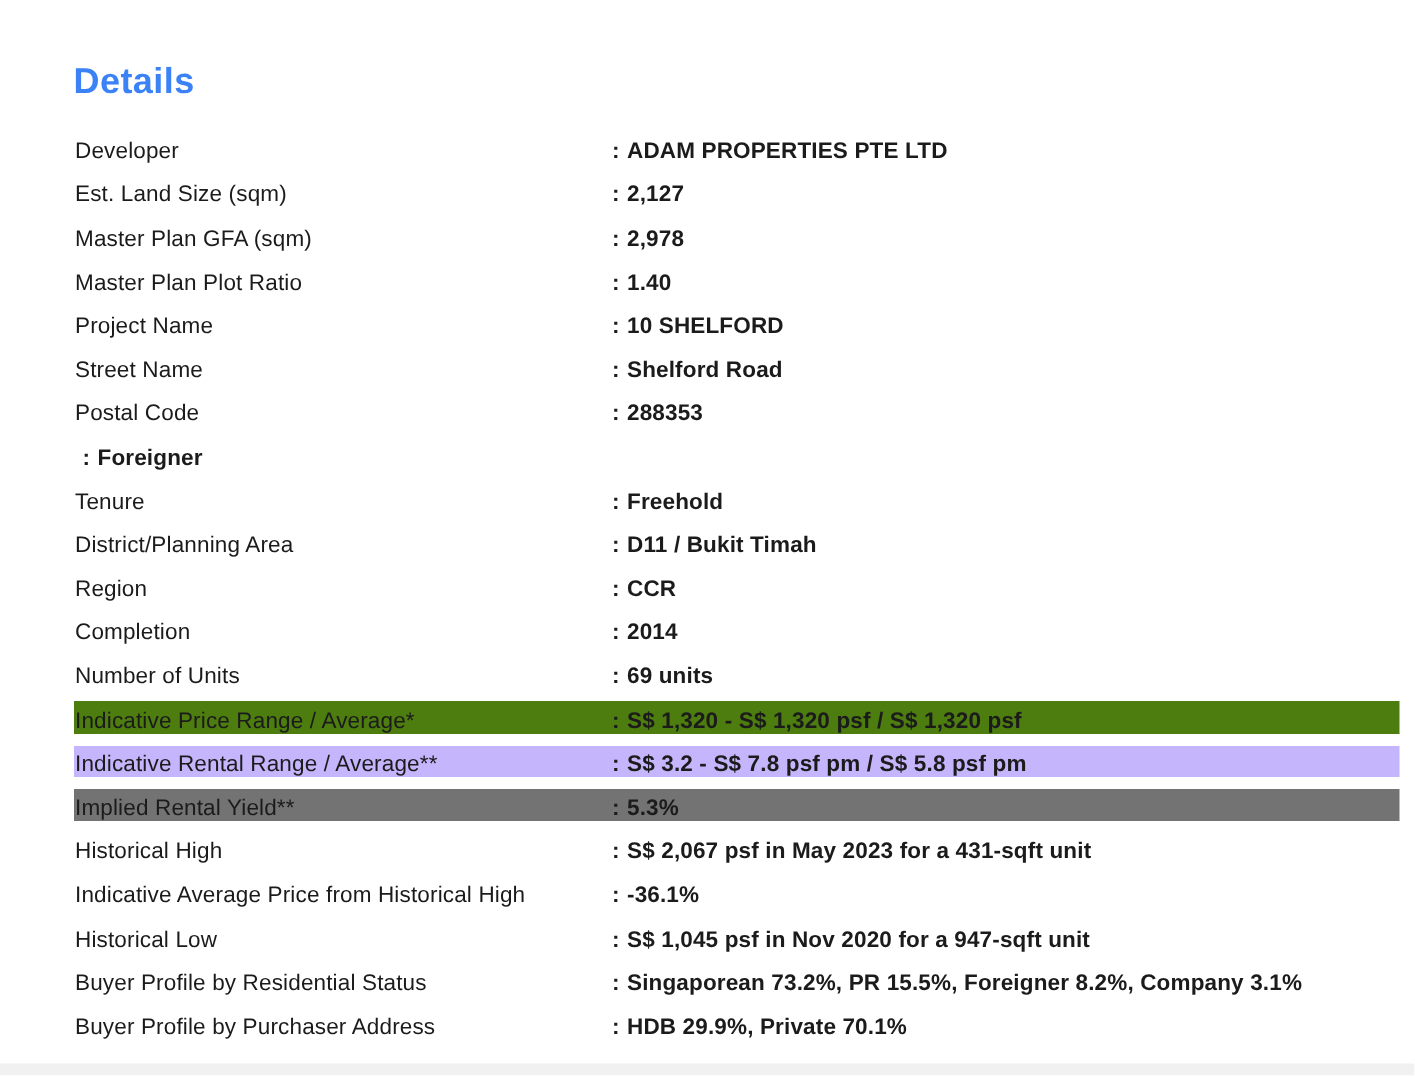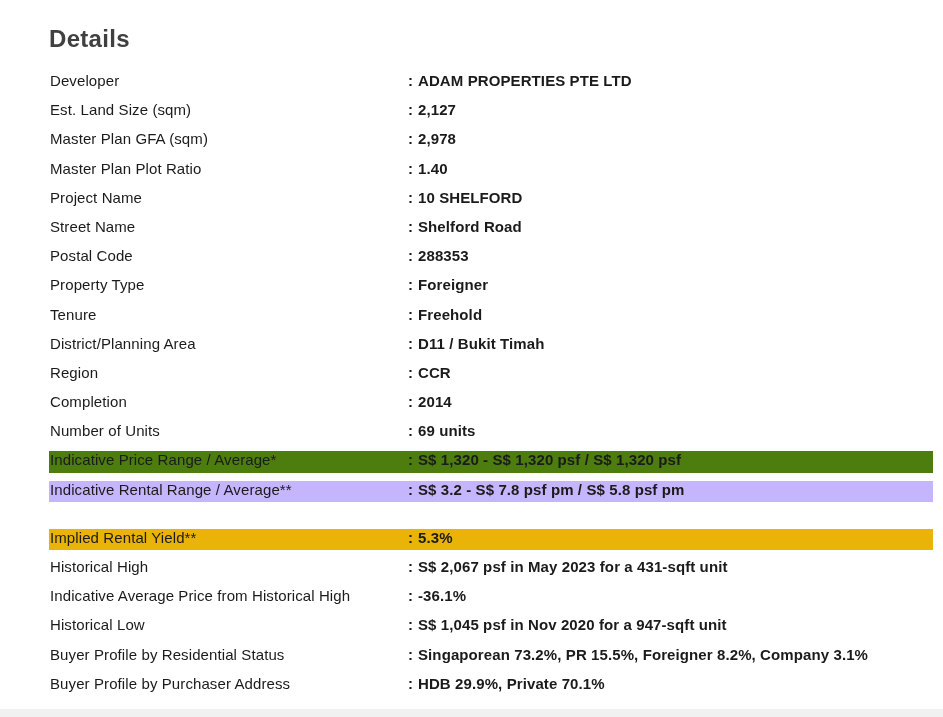--- a/index.html
+++ b/index.html
@@ -12,34 +12,34 @@
     color: #1b1b1b;
     overflow: hidden;
     position: relative;
   }
   .content {
     padding-left: 49px;
     padding-right: 10px;
   }
   .page-title {
     margin: 0;
-    padding-top: 24px;
+    padding-top: 40px;
     font-size: 24px;
     line-height: 29px;
     font-weight: 700;
     letter-spacing: 0.3px;
-    color: #404040;
+    color: #3b82f6;
   }
   .details-table {
     margin-top: 15px;
     width: 884px;
   }
   .row {
     display: flex;
-    align-items: flex-start;
+    align-items: flex-end;
     height: 29.2px;
     font-size: 15px;
     letter-spacing: 0.1px;
     box-sizing: border-box;
     padding: 4px 0;
     background-clip: content-box;
   }
   .row-label {
     width: 352px;
     flex: 0 0 352px;
@@ -56,21 +56,21 @@
     padding-left: 6px;
     box-sizing: border-box;
   }
   .row-value {
     flex: 1;
     font-weight: 700;
     white-space: nowrap;
   }
   .hl-dark  { background-color: #4d7c0f; }
   .hl-light { background-color: #c4b5fd; }
-  .hl-mid   { background-color: #eab308; margin-top: 19px; }
+  .hl-mid   { background-color: #737373; }
   .footer-band {
     position: absolute;
     left: 0;
     bottom: 0;
     width: 943px;
     height: 8px;
     background: #f1f1f1;
   }
 </style>
 </head>
@@ -116,21 +116,20 @@
     <div class="row-value">Shelford Road</div>
   </div>
 
   <div class="row">
     <div class="row-label">Postal Code</div>
     <div class="row-colon">:</div>
     <div class="row-value">288353</div>
   </div>
 
   <div class="row">
-    <div class="row-label">Property Type</div>
     <div class="row-colon">:</div>
     <div class="row-value">Foreigner</div>
   </div>
 
   <div class="row">
     <div class="row-label">Tenure</div>
     <div class="row-colon">:</div>
     <div class="row-value">Freehold</div>
   </div>
 

